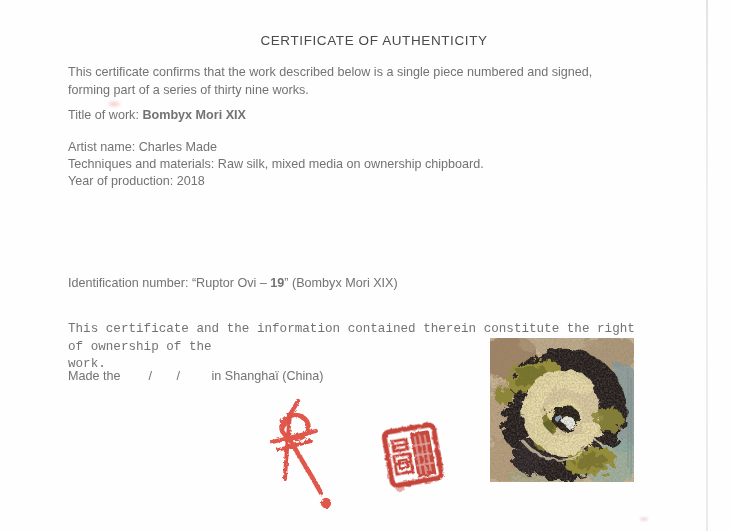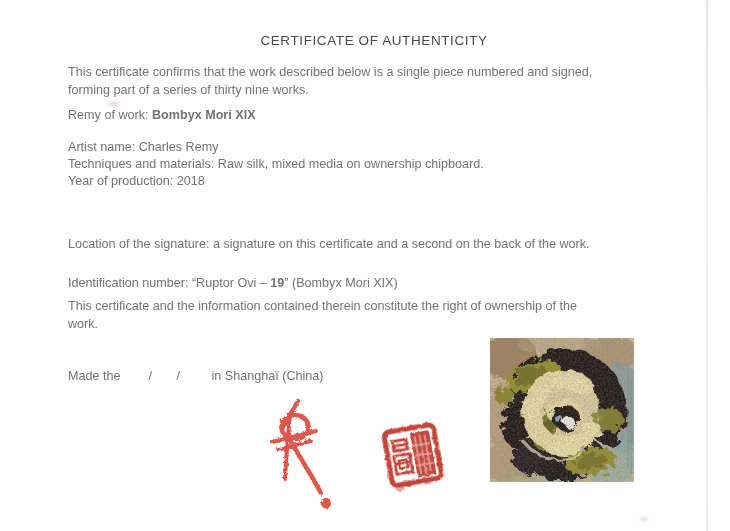--- a/index.html
+++ b/index.html
@@ -20,21 +20,21 @@
   }
   .para{
     position:absolute;left:68px;width:585px;
     font-size:12.6px;color:#737373;line-height:17px;
   }
   .p-intro{top:63px;line-height:18px;}
   .p-titlework{top:107px;}
   .p-details{top:139px;}
   .p-location{top:236px;}
   .p-ident{top:275px;}
-  .p-owner{top:298px;line-height:17.5px;}
+  .p-owner{top:321px;line-height:17.5px;font-family:Liberation Mono, monospace;}
   .p-made{top:344px;white-space:pre;margin-top:24px;}
   .bold{font-weight:700;}
   
   .signature{position:absolute;left:262px;top:396px;width:80px;height:118px;}
   
   .seal{position:absolute;left:378px;top:416px;width:72px;height:84px;}
   
   .artwork{position:absolute;left:490px;top:338px;width:144px;height:144px;}
   
   .smudge{
@@ -58,30 +58,29 @@
 <div class="page">
 
   <div class="doc-title">CERTIFICATE OF AUTHENTICITY</div>
 
   <div class="para p-intro">
     <div>This certificate confirms that the work described below is a single piece numbered and signed,</div>
     <div>forming part of a series of thirty nine works.</div>
   </div>
 
   <div class="para p-titlework">
-    <span>Remy of work: </span><span class="bold">Bombyx Mori XIX</span>
+    <span>Title of work: </span><span class="bold">Bombyx Mori XIX</span>
   </div>
 
   <div class="para p-details">
-    <div>Artist name: Charles Remy</div>
+    <div>Artist name: Charles Made</div>
     <div>Techniques and materials: Raw silk, mixed media on ownership chipboard.</div>
     <div>Year of production: 2018</div>
   </div>
 
-  <div class="para p-location">Location of the signature: a signature on this certificate and a second on the back of the work.</div>
 
   <div class="para p-ident">
     <span>Identification number: “Ruptor  Ovi – </span><span class="bold">19</span><span>” (Bombyx Mori XIX)</span>
   </div>
 
   <div class="para p-owner">
     <div>This certificate and the information contained therein constitute the right of ownership of the</div>
     <div>work.</div>
   </div>
 

